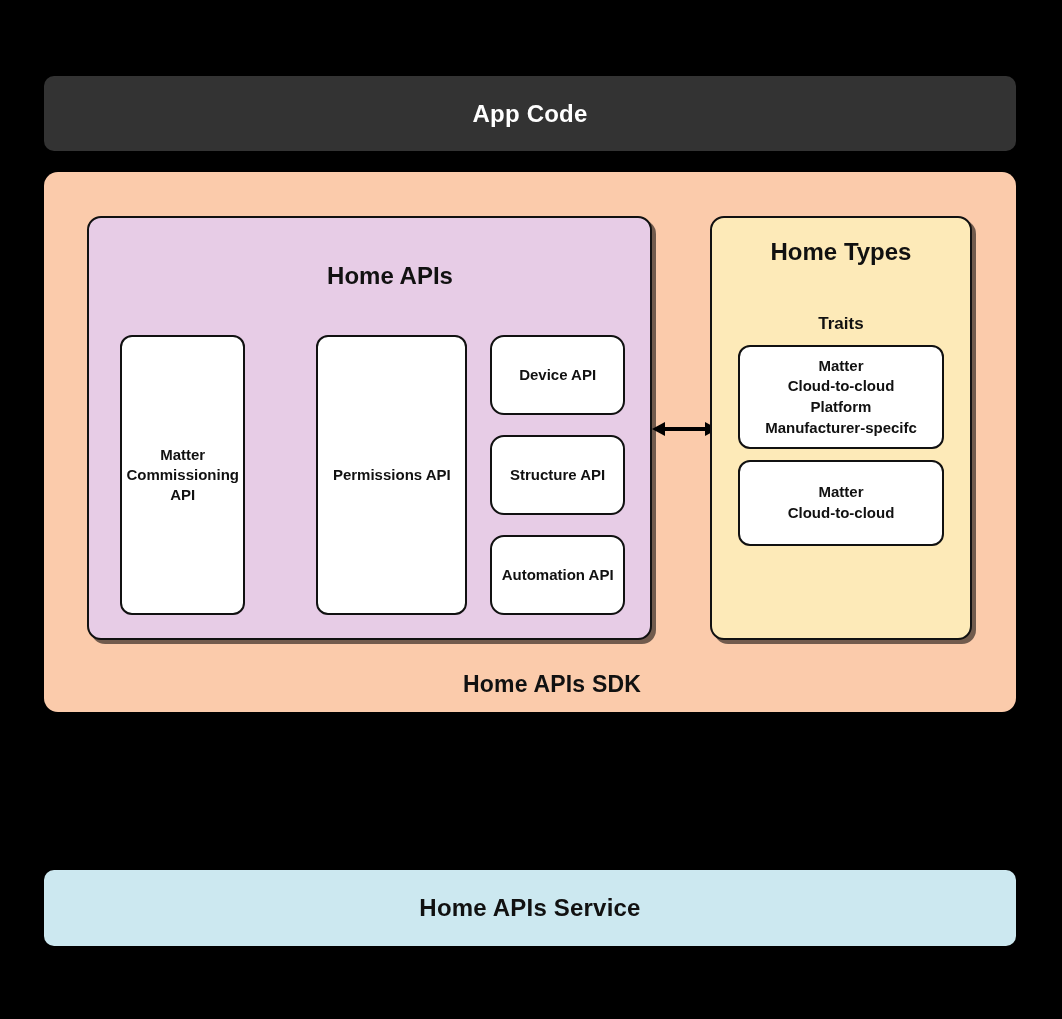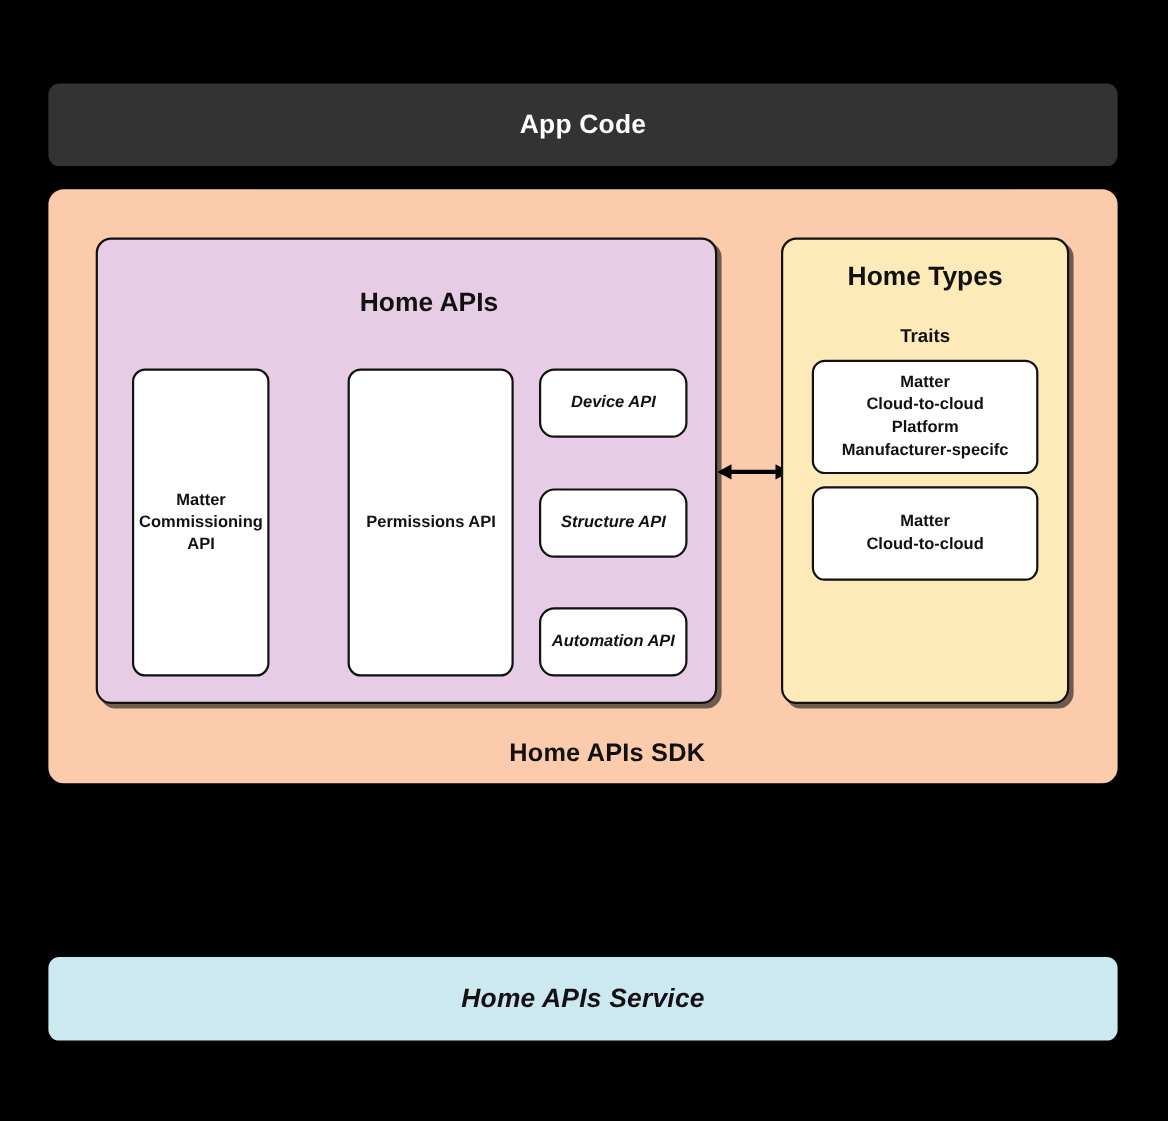--- a/index.html
+++ b/index.html
@@ -120,23 +120,22 @@
     justify-content: center;
     text-align: center;
     font-size: 15px;
     font-weight: bold;
     color: #111111;
     line-height: 1.35;
     box-sizing: border-box;
   }
   .api-box.full { height: 100%; }
   .api-box.small {
-    height: 63px;
-    border-radius: 14px;
-    font-style: italic;
+    height: 80px;
+    border-radius: 14px;
   }
 
   
   .connector {
     position: absolute;
     left: 608px;   
     top: 245px;
     width: 66px;
     height: 24px;
   }
@@ -158,21 +157,21 @@
     text-align: center;
     font-size: 17px;
     font-weight: bold;
     color: #111111;
     margin: 0;
   }
   .types-title {
     margin-top: 20px;
     font-size: 24px;
   }
-  .traits-title { margin-top: 30px; }
+  .traits-title { margin-top: 48px; }
   .devtypes-title { margin-top: 28px; }
 
   .types-box {
     margin: 11px auto 0 auto;
     width: 206px;
     background: #ffffff;
     border: 2px solid #111111;
     border-radius: 12px;
     display: flex;
     flex-direction: column;
@@ -193,21 +192,20 @@
     position: absolute;
     left: 44px;
     top: 870px;
     width: 972px;
     height: 76px;
     background: #cce8f0;
     border-radius: 10px;
     display: flex;
     align-items: center;
     justify-content: center;
-    font-style: italic;
   }
   .service-label {
     color: #111111;
     font-size: 24px;
     font-weight: bold;
     letter-spacing: 0.2px;
   }
 </style>
 </head>
 <body>

